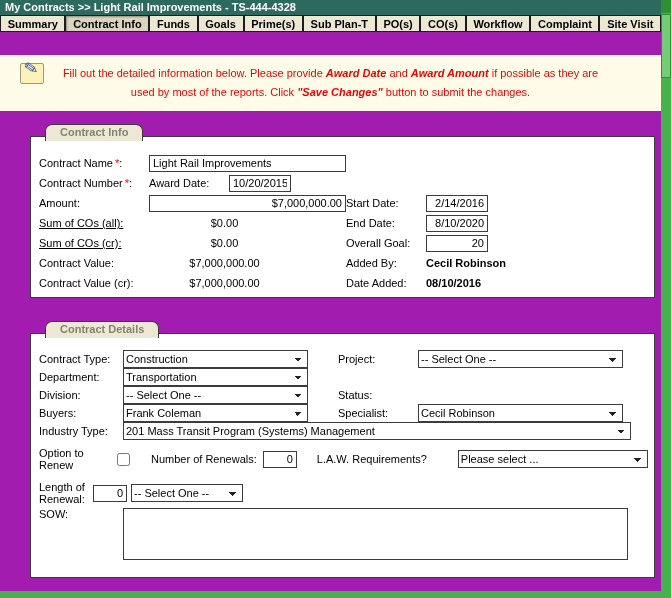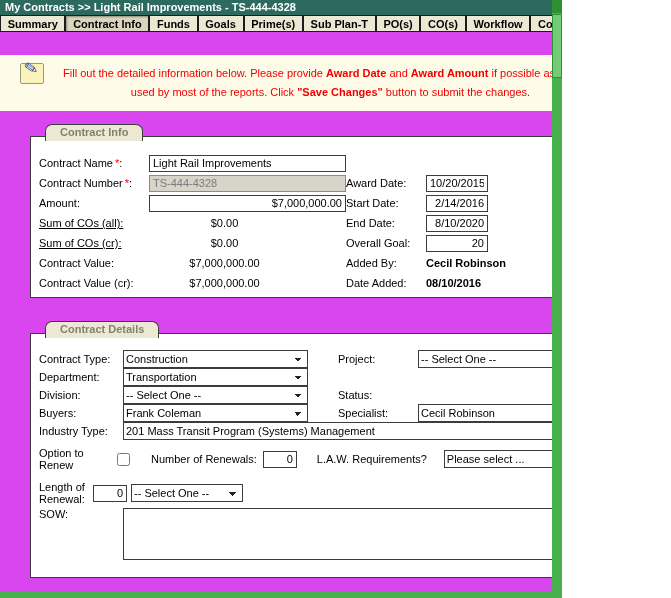--- a/index.html
+++ b/index.html
@@ -1,19 +1,19 @@
 <!DOCTYPE html>
 <html><head>
 <meta charset="utf-8">
 <style>
   * { margin:0; padding:0; box-sizing:border-box; }
   html,body { background:#ffffff; }
   .page {
-    position:relative; width:562px; height:598px; overflow:hidden;
-    background:#d946ef; font-family:"Liberation Sans", sans-serif; font-size:11px; color:#000;
+    position:relative; width:671px; height:598px; overflow:hidden;
+    background:#a21caf; font-family:"Liberation Sans", sans-serif; font-size:11px; color:#000;
   }
   
   .topbar {
     position:absolute; left:0; top:0; width:661px; height:15px;
     background:#2C6A60; color:#fff; font-weight:bold; line-height:15px; padding-left:5px;
     white-space:nowrap; overflow:hidden;
   }
   
   .tabrow { position:absolute; left:0; display:flex; height:17px; }
   .tabrow1 { top:15px; width:661px; }
@@ -25,21 +25,21 @@
   }
   .tabrow1 .tab { flex:1 1 auto; }
   .tabrow2 .tab { padding:0 14px; }
   .tab.active { background:#DBD5BE; box-shadow: inset 1px 1px 2px rgba(0,0,0,.35); }
   
   .notice {
     position:absolute; left:0; top:55px; width:661px; height:56px;
     background:#FEFCE8; display:flex; align-items:center; justify-content:center;
     padding:0 58px; text-align:center; color:#F00000; line-height:1.7;
   }
-  .notice b { color:#F00000; }
+  .notice b { color:#F00000;font-style:italic; }
   .note-icon {
     position:absolute; left:20px; top:63px; width:24px; height:21px;
     background:#FBF3B9; border:1px solid #9a9a7a; border-radius:2px;
   }
   .note-icon .pencil {
     position:absolute; left:3px; top:-4px; font-size:17px; color:#2F4FAE;
     transform:rotate(-10deg); line-height:1;
   }
   
   .group {
@@ -143,21 +143,20 @@
     <div class="legend">Contract Info</div>
     <div class="group-body">
 
       <div class="row">
         <div class="ci-lbl"><span>Contract Name</span><span class="req">*</span><span>:</span></div>
         <div class="ci-f1"><input class="txt" value="Light Rail Improvements" style=""></div>
       </div>
 
       <div class="row">
         <div class="ci-lbl"><span>Contract Number</span><span class="req">*</span><span>:</span></div>
-        <div class="ci-f1"><input class="txt disabled" disabled="" value="TS-444-4328" style=""></div>
         <div class="ci-lbl2">Award Date:</div>
         <div class="ci-f2"><input class="txt right" value="10/20/2015" style=""></div>
       </div>
 
       <div class="row">
         <div class="ci-lbl">Amount:</div>
         <div class="ci-f1"><input class="txt right" value="$7,000,000.00" style=""></div>
         <div class="ci-lbl2">Start Date:</div>
         <div class="ci-f2"><input class="txt right" value="2/14/2016" style=""></div>
       </div>
@@ -240,21 +239,21 @@
           <option>201 Mass Transit Program (Systems) Management</option>
         </select>
       </div>
 
       <div class="row tall">
         <div class="w70 wraplbl">Option to Renew</div>
         <input type="checkbox" class="chk" style="">
         <div style="margin-left:21px; flex:none;">Number of Renewals:</div>
         <input class="num" style="margin-left: 6px;" value="0">
         <div style="margin-left:20px; flex:none;">L.A.W. Requirements?</div>
-        <select class="sel w190" style="margin-left:17px;">
+        <select class="sel w190" style="margin-left:31px;">
           <option>Please select ...</option>
         </select>
       </div>
 
       <div class="row tall">
         <div class="w54 wraplbl">Length of Renewal:</div>
         <input class="num" value="0" style="">
         <select class="sel w112" style="margin-left:4px;">
           <option>-- Select One --</option>
         </select>

